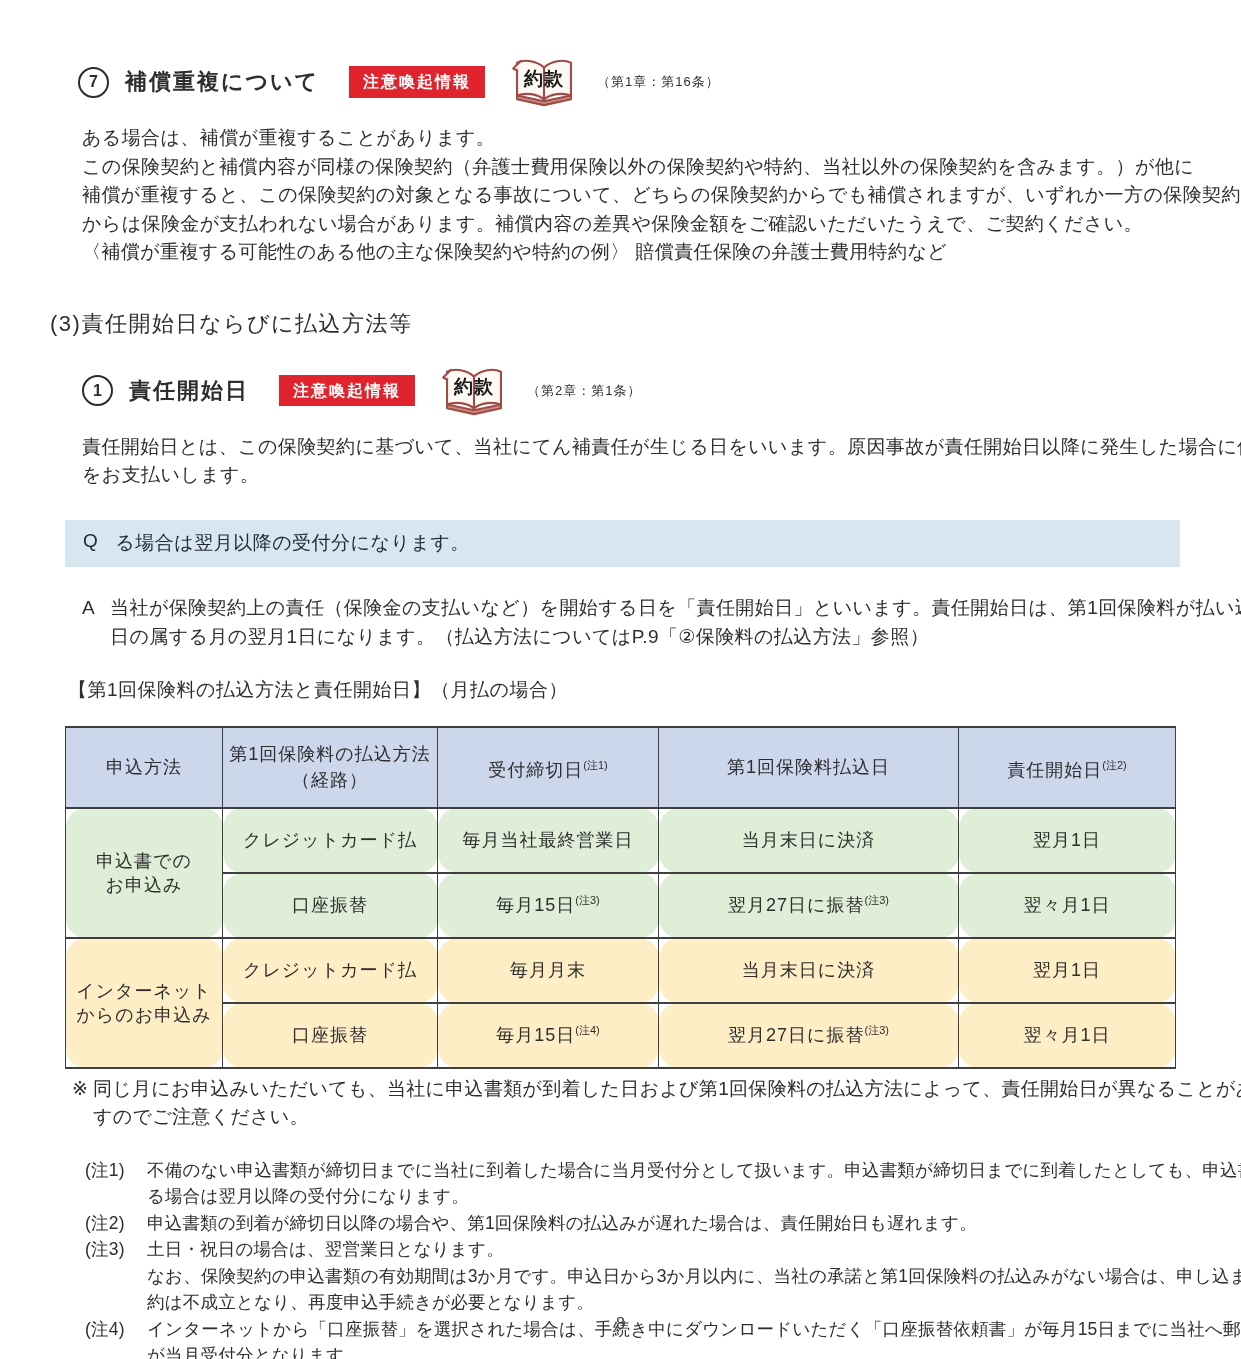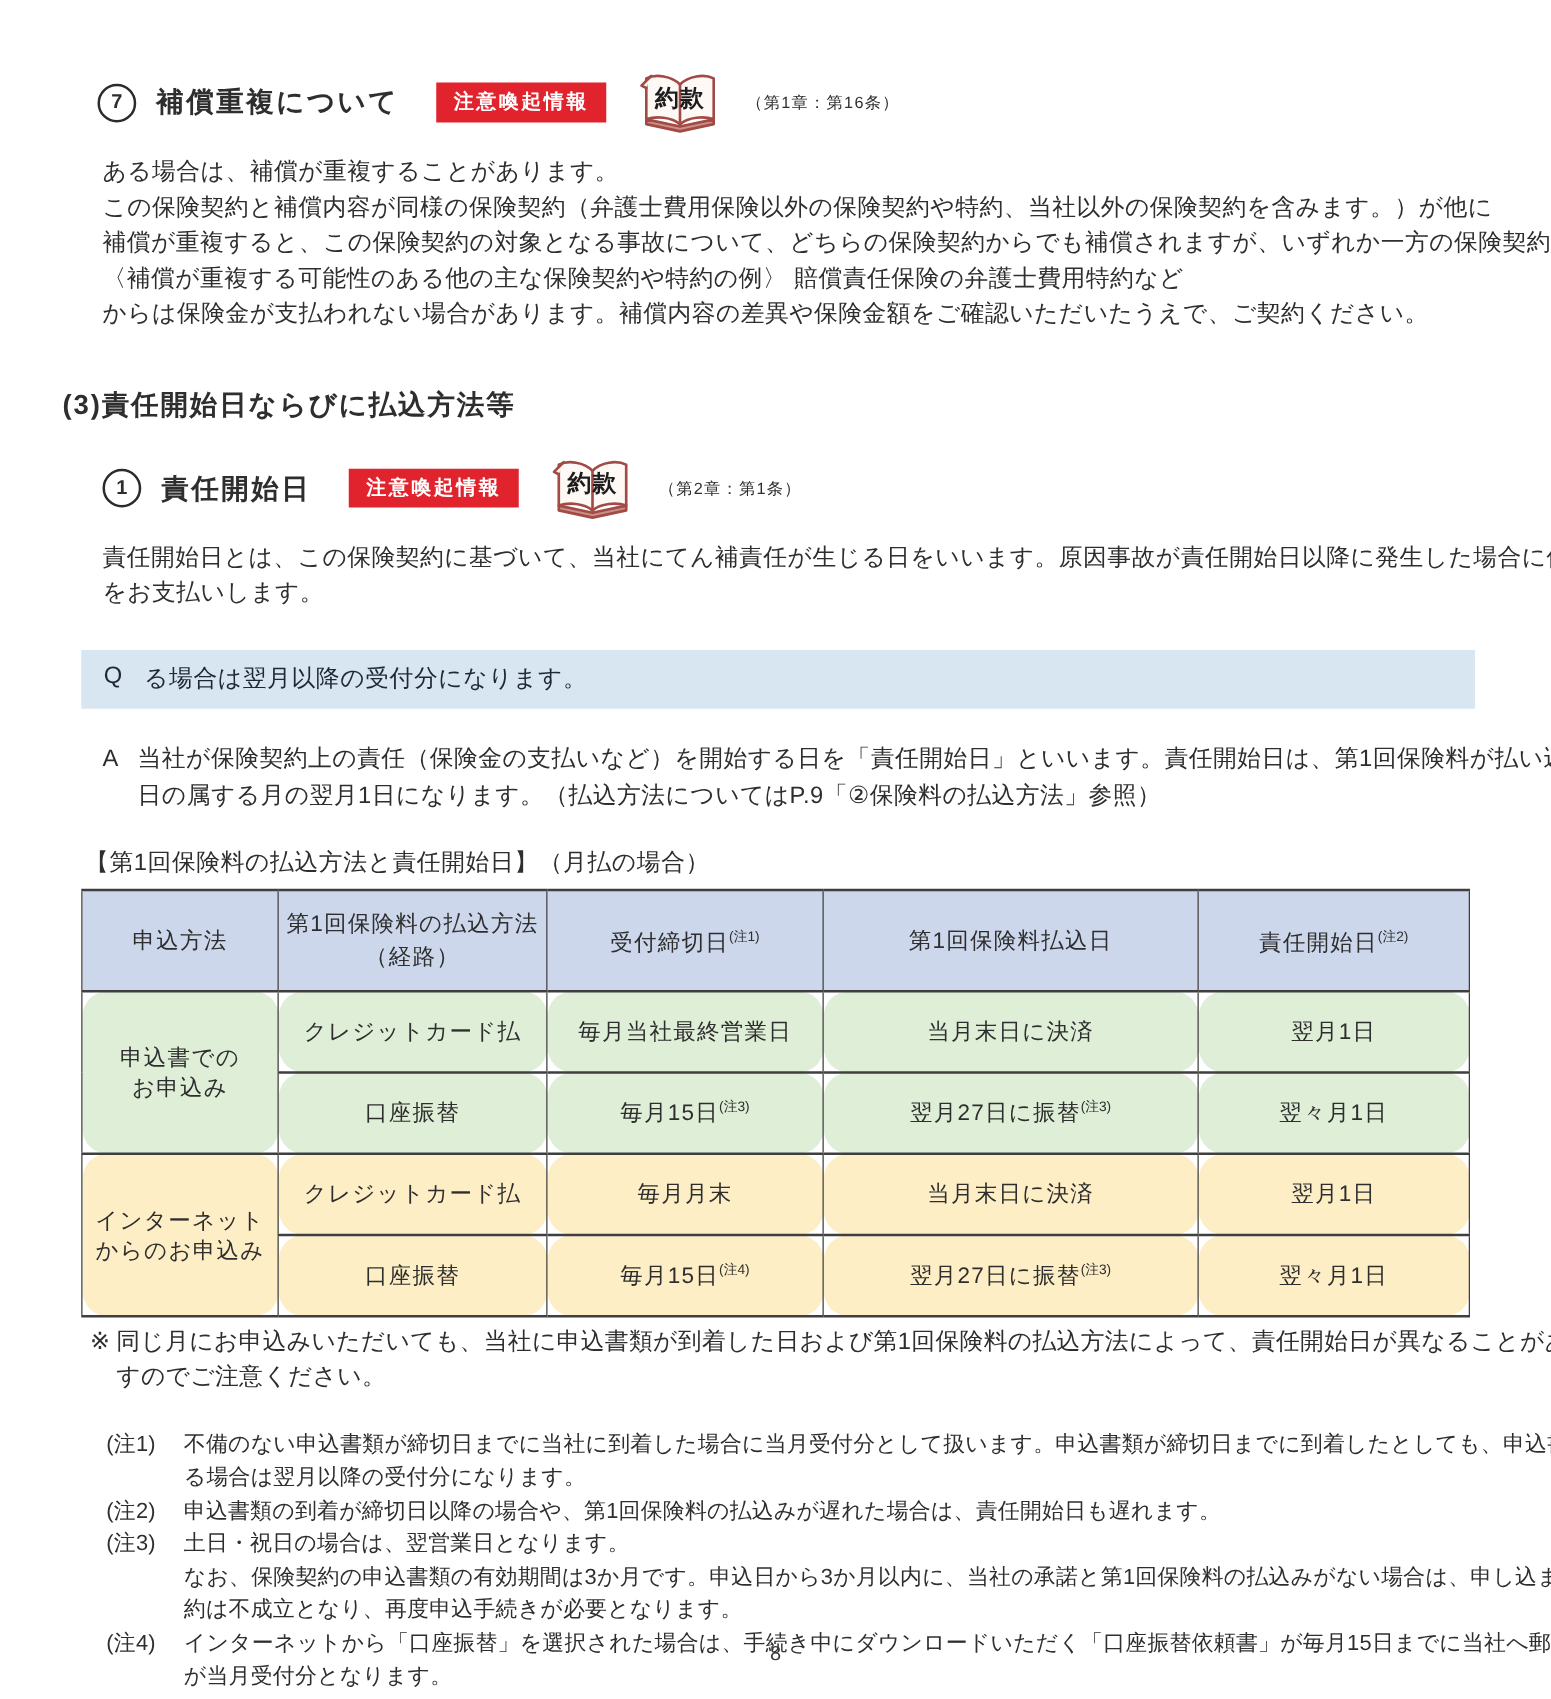--- a/index.html
+++ b/index.html
@@ -37,21 +37,21 @@
     transform:translate(-50%,-50%);
     font-size:19px; font-weight:800; color:#1c1c1c; letter-spacing:1px;
     white-space:nowrap;
   }
   .ref-text { font-size:13px; letter-spacing:1px; margin-left:4px; }
 
   
   .para { margin:16px 0 0 32px; font-size:19px; line-height:28.5px; letter-spacing:0.4px; }
   .para div { white-space:nowrap; }
 
-  .h3-heading { margin:42px 0 0 0; font-size:22px; font-weight:bold; letter-spacing:1.5px; }
+  .h3-heading { margin:42px 0 0 0; font-size:22px; font-weight:normal; letter-spacing:1.5px; }
   .head1 { margin:26px 0 0 32px; }
 
   
   .qbox {
     margin:30px 0 0 15px;
     width:1097px;
     background:#d8e6f2;
     padding:10px 0 11px 18px;
     display:flex; gap:17px;
     font-size:19px; letter-spacing:0.5px;
@@ -59,21 +59,21 @@
   }
   .q-label { font-weight:500; }
 
   
   .answer { margin:26px 0 0 32px; display:flex; gap:15px; font-size:19px; line-height:29px; letter-spacing:0.4px; }
   .answer-body div { white-space:nowrap; }
 
   
   .table-title { margin:26px 0 0 18px; font-size:19px; letter-spacing:0.5px; font-weight:500; }
   table.pay-table {
-    margin:8px 0 0 15px;
+    margin:23px 0 0 15px;
     width:1110px;
     border-collapse:collapse;
     table-layout:fixed;
     font-size:18px;
     letter-spacing:1px;
   }
   .pay-table th, .pay-table td {
     border-left:1px solid #3f3f3f; border-right:1px solid #3f3f3f;
     border-top:2px solid #3f3f3f; border-bottom:2px solid #3f3f3f;
     text-align:center; vertical-align:middle;
@@ -124,22 +124,22 @@
         </svg>
         <span class="book-label">約款</span>
       </span>
       <span class="ref-text">（第1章：第16条）</span>
     </div>
 
     <div class="para">
       <div>ある場合は、補償が重複することがあります。</div>
       <div>この保険契約と補償内容が同様の保険契約（弁護士費用保険以外の保険契約や特約、当社以外の保険契約を含みます。）が他に</div>
       <div>補償が重複すると、この保険契約の対象となる事故について、どちらの保険契約からでも補償されますが、いずれか一方の保険契約</div>
+      <div>からは保険金が支払われない場合があります。補償内容の差異や保険金額をご確認いただいたうえで、ご契約ください。</div>
       <div>〈補償が重複する可能性のある他の主な保険契約や特約の例〉 賠償責任保険の弁護士費用特約など</div>
-      <div>からは保険金が支払われない場合があります。補償内容の差異や保険金額をご確認いただいたうえで、ご契約ください。</div>
     </div>
 
     <div class="h3-heading">(3)責任開始日ならびに払込方法等</div>
 
     <div class="head-row head1">
       <span class="circle-num">1</span>
       <span class="head-title">責任開始日</span>
       <span class="badge-caution">注意喚起情報</span>
       <span class="book">
         <svg viewBox="0 0 68 54" width="66" height="52">

